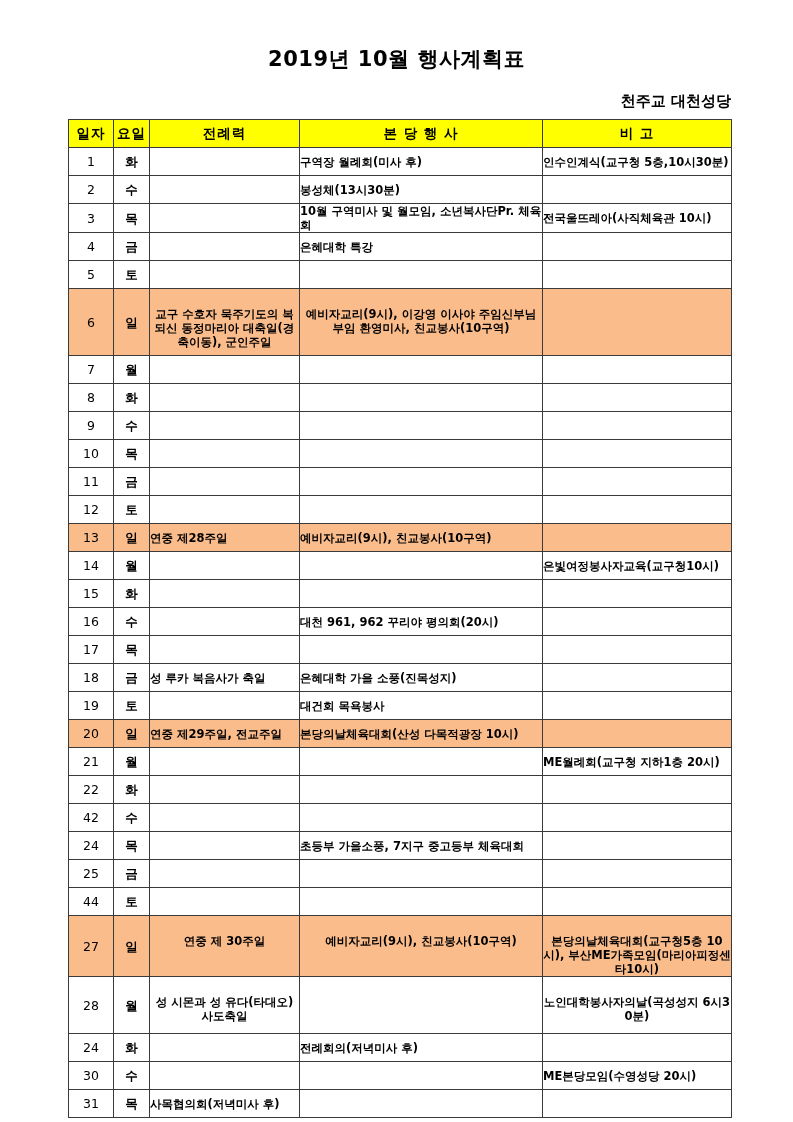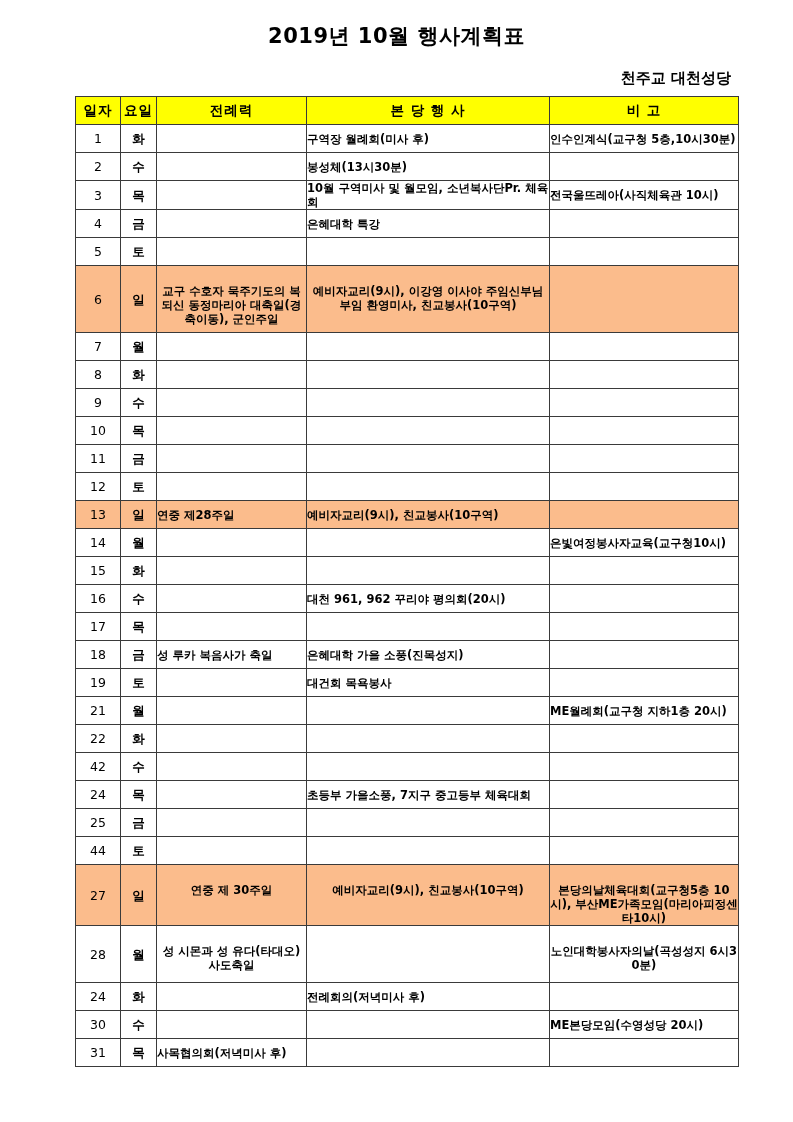--- a/index.html
+++ b/index.html
@@ -21,34 +21,33 @@
     width: 793px;
     height: 1122px;
     box-sizing: border-box;
   }
   .doc-title {
     text-align: center;
     font-size: 21px;
     font-weight: bold;
     letter-spacing: 0.5px;
     margin: 0;
-    padding-top: 24px;
+    padding-top: 47px;
     line-height: 1.2;
   }
   .org-line {
     text-align: right;
     font-size: 15px;
     font-weight: bold;
     padding-right: 62px;
     padding-top: 20px;
     line-height: 1.2;
   }
   .table-wrap {
     padding: 9px 62px 0 68px;
-    margin-left: 7px;
   }
   table.cal {
     border-collapse: collapse;
     width: 663px;
     table-layout: fixed;
     border: 1.5px solid #3a3a3a;
   }
   table.cal col.c-date  { width: 45px; }
   table.cal col.c-day   { width: 36px; }
   table.cal col.c-lit   { width: 150px; }
@@ -248,20 +247,27 @@
             <td class="txt">은혜대학 가을 소풍(진목성지)</td>
             <td class="txt"></td>
           </tr>
           <tr>
             <td class="date">19</td>
             <td class="day">토</td>
             <td class="txt"></td>
             <td class="txt">대건회 목욕봉사</td>
             <td class="txt"></td>
           </tr>
+          <tr class="sunday">
+            <td class="date">20</td>
+            <td class="day">일</td>
+            <td class="txt">연중 제29주일, 전교주일</td>
+            <td class="txt">본당의날체육대회(산성 다목적광장 10시)</td>
+            <td class="txt"></td>
+          </tr>
           <tr>
             <td class="date">21</td>
             <td class="day">월</td>
             <td class="txt"></td>
             <td class="txt"></td>
             <td class="txt">ME월례회(교구청 지하1층 20시)</td>
           </tr>
           <tr>
             <td class="date">22</td>
             <td class="day">화</td>

